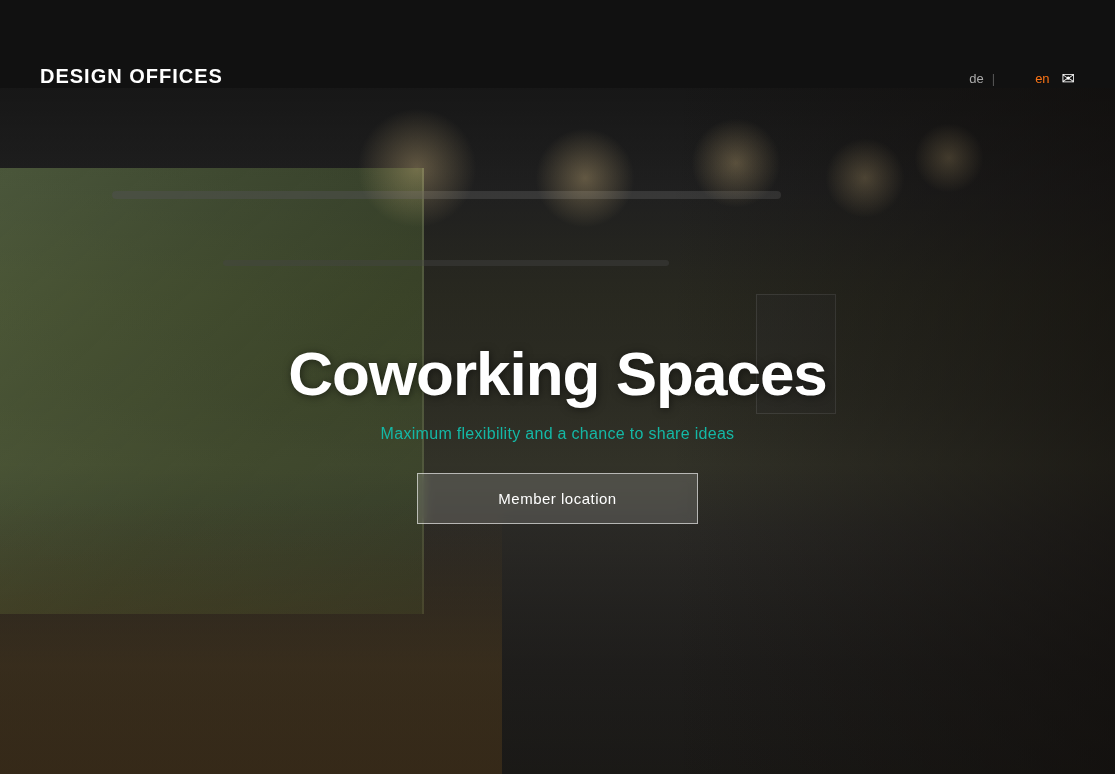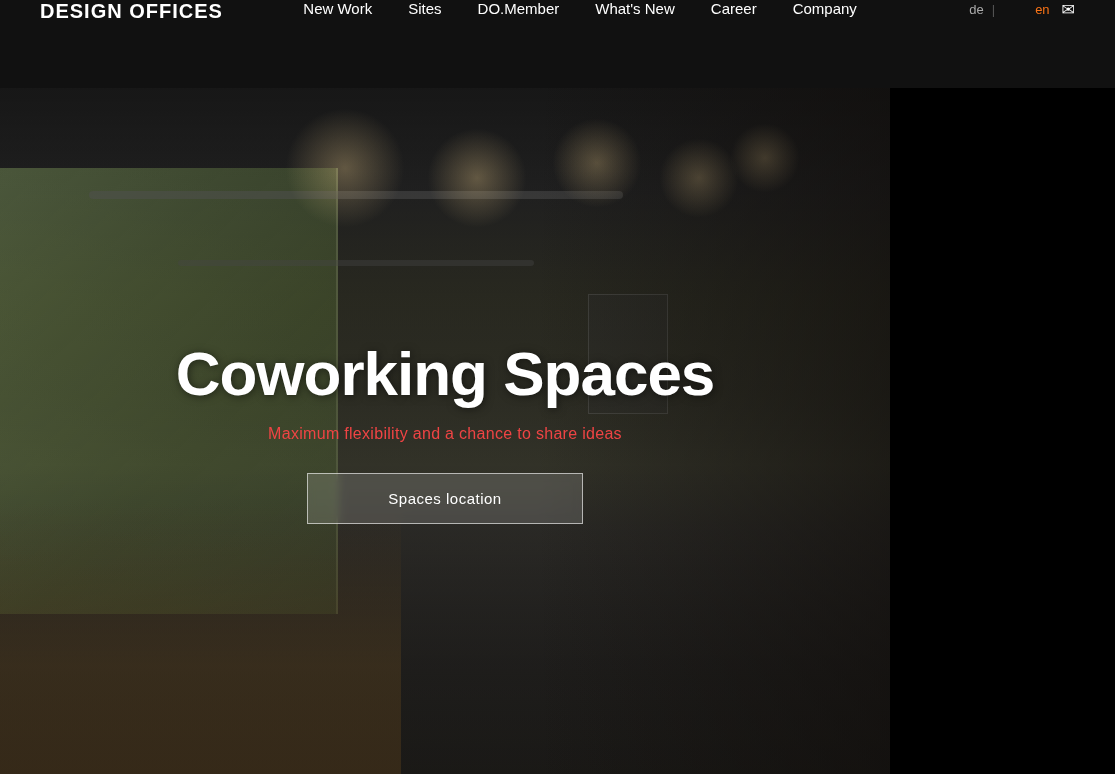--- a/index.html
+++ b/index.html
@@ -14,21 +14,21 @@
       width: 1115px;
       height: 774px;
       overflow: hidden;
     }
 
     
     .header {
       background: #111;
       height: 88px;
       display: flex;
-      align-items: flex-start;
+      align-items: flex-end;
       justify-content: space-between;
       padding: 0 40px;
       position: relative;
       z-index: 10;
     }
 
     .logo {
       color: #fff;
       font-size: 20px;
       font-weight: 900;
@@ -77,21 +77,21 @@
     .mail-icon {
       color: #fff;
       font-size: 16px;
       cursor: pointer;
       margin-left: 4px;
     }
 
     
     .hero {
       position: relative;
-      width: 890px;
+      width: 1115px;
       height: 686px;
       overflow: hidden;
       padding-left: 8px;
     }
 
     
     .hero-room {
       position: absolute;
       top: 0;
       left: 0;
@@ -192,21 +192,21 @@
       color: #fff;
       font-size: 62px;
       font-weight: 900;
       text-align: center;
       letter-spacing: -1px;
       margin-bottom: 16px;
       text-shadow: 1px 1px 8px rgba(0,0,0,0.5);
     }
 
     .hero-subtitle {
-      color: #ef4444;
+      color: #14b8a6;
       font-size: 16px;
       text-align: center;
       margin-bottom: 30px;
       font-weight: 300;
       letter-spacing: 0.3px;
     }
 
     .select-location-btn {
       background: rgba(255,255,255,0.15);
       border: 1px solid rgba(255,255,255,0.6);
@@ -250,28 +250,20 @@
       background: rgba(70,70,70,0.4);
       border-radius: 3px;
     }
   </style>
 </head>
 <body>
 
 <header class="header">
   <div class="logo">DESIGN OFFICES</div>
 
-  <nav class="nav">
-    <a class="nav-item">New Work</a>
-    <a class="nav-item">Sites</a>
-    <a class="nav-item">DO.Member</a>
-    <a class="nav-item">What's New</a>
-    <a class="nav-item">Career</a>
-    <a class="nav-item">Company</a>
-  </nav>
 
   <div class="header-right">
     <span class="lang-item">de</span>
     <span class="lang-separator">|</span>
     <span class="lang-item active">en</span>
     <span class="mail-icon">✉</span>
   </div>
 </header>
 
 <section class="hero">
@@ -291,15 +283,15 @@
     <div class="light-spot" style="width:70px;height:70px;top:35px;left:82%;"></div>
   </div>
 
   <div class="bg-shelf"></div>
   <div class="table-area"></div>
   <div class="right-area"></div>
 
   <div class="hero-content">
     <h1 class="hero-title">Coworking Spaces</h1>
     <p class="hero-subtitle">Maximum flexibility and a chance to share ideas</p>
-    <button class="select-location-btn">Spaces location</button>
+    <button class="select-location-btn">Member location</button>
   </div>
 </section>
 
 </body></html>

